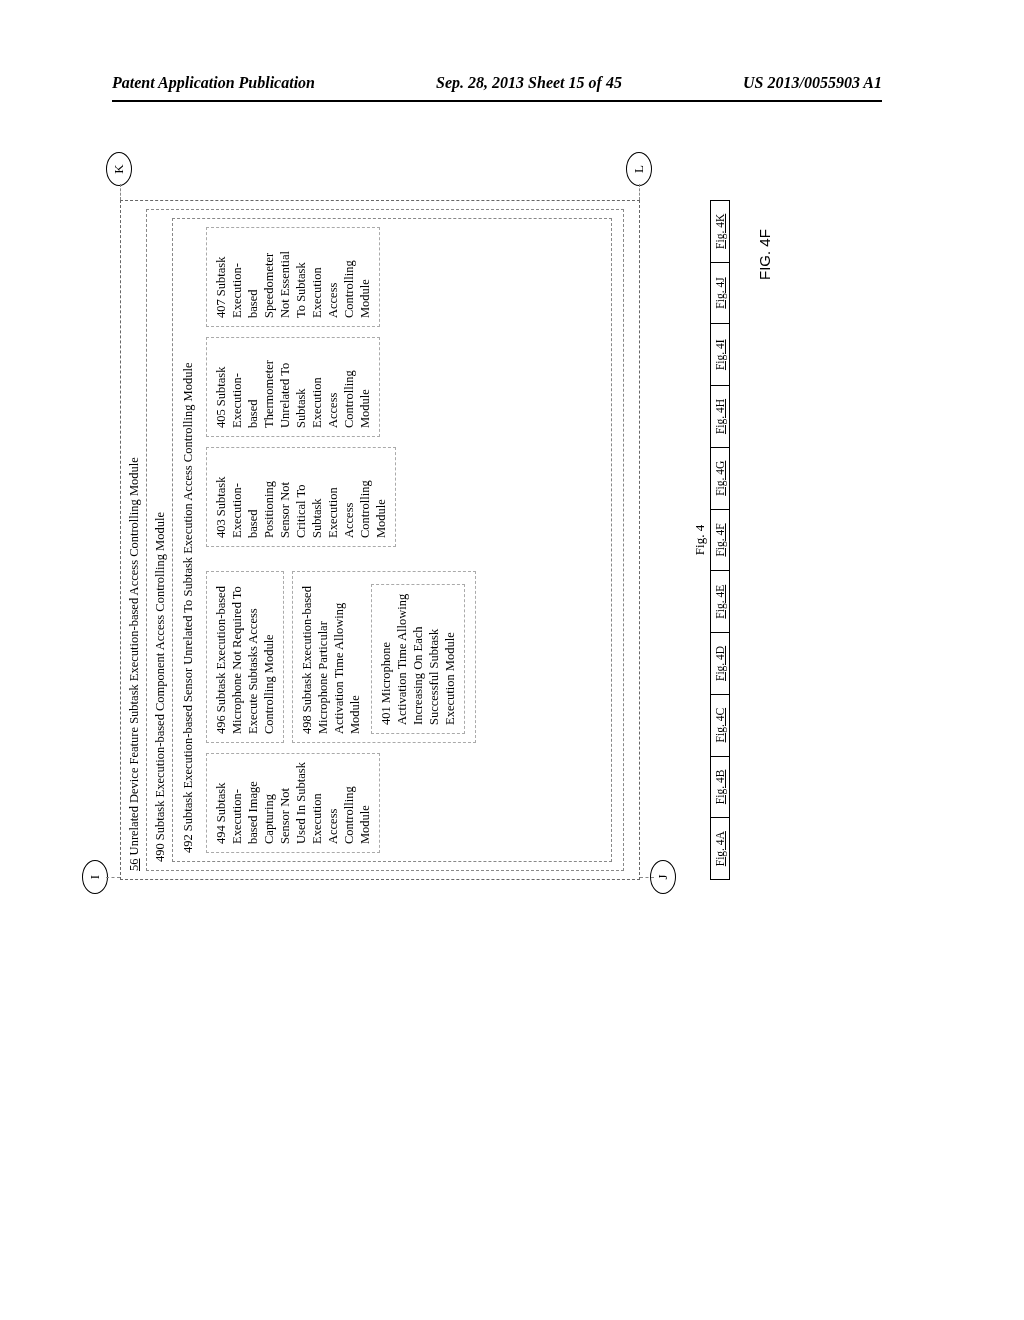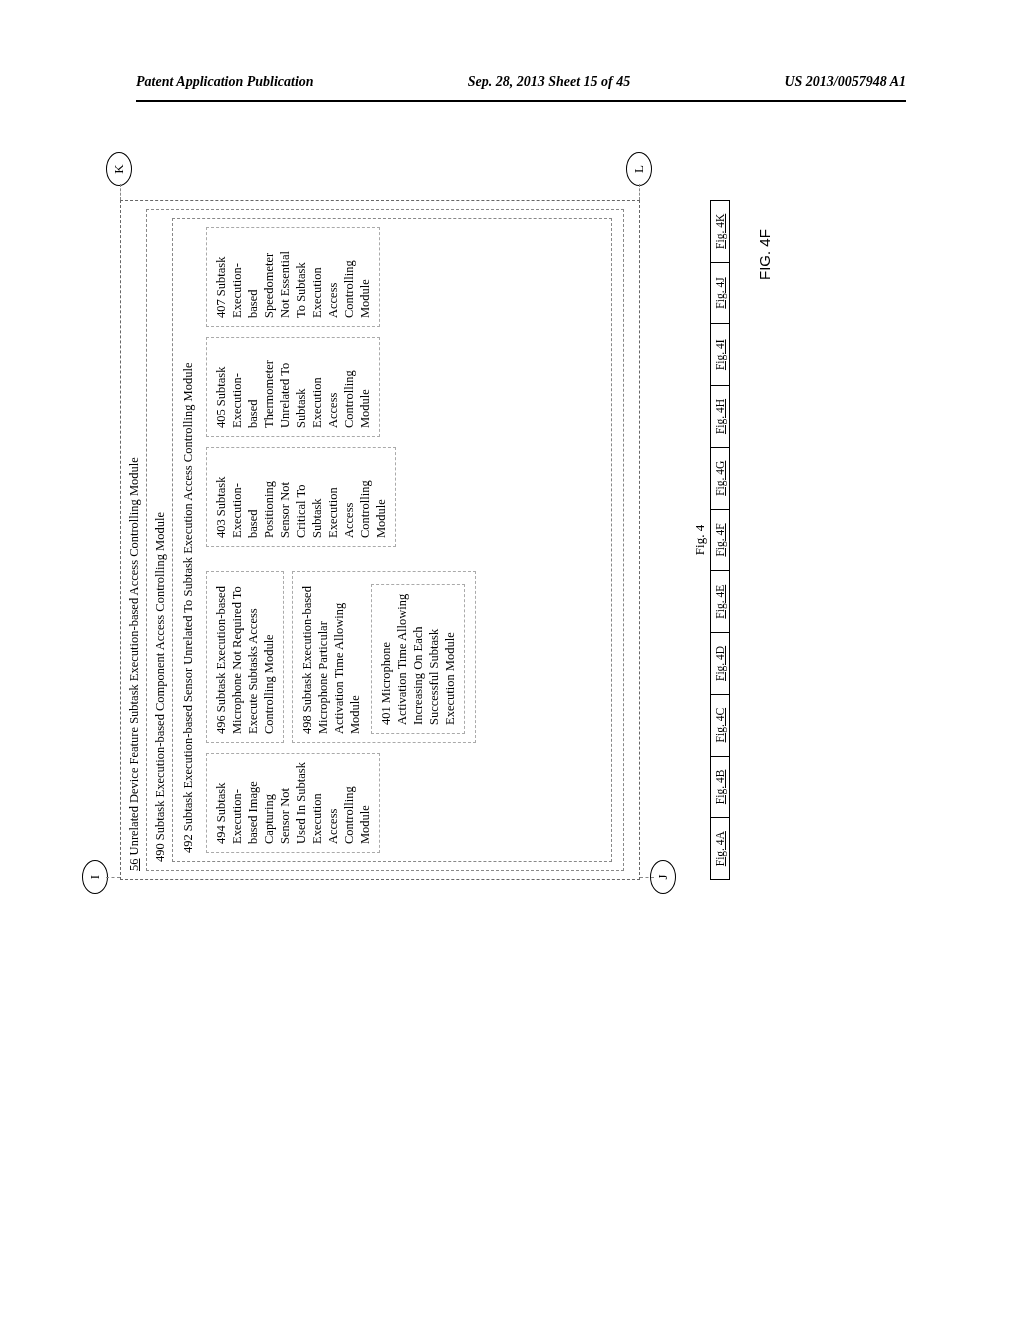--- a/index.html
+++ b/index.html
@@ -1,18 +1,18 @@
 <!DOCTYPE html>
 <html><head>
 <meta charset="utf-8">
 <style>
   * { box-sizing: border-box; margin: 0; padding: 0; }
   html, body { width: 1024px; height: 1320px; background: #fff; font-family: "Times New Roman", serif; color: #000; }
   .page { position: relative; width: 1024px; height: 1320px; }
-  .header { position: absolute; top: 74px; left: 112px; width: 770px; display: flex; justify-content: space-between; font-size: 14px; font-weight: bold; font-style: italic; font-family: "Times New Roman", serif; margin-left: 24px; }
+  .header { position: absolute; top: 74px; left: 112px; width: 770px; display: flex; justify-content: space-between; font-size: 16px; font-weight: bold; font-style: italic; font-family: "Times New Roman", serif; }
   .header .rule { position: absolute; top: 26px; left: 0; width: 770px; border-top: 2px solid #000; }
 
   
   .diagram-area { position: absolute; left: 120px; top: 880px; width: 700px; height: 740px; transform: rotate(-90deg); transform-origin: top left; }
 
   .outer {
     border: 1px dashed #666;
     position: relative;
     width: 680px;
     height: 520px;
@@ -62,21 +62,21 @@
 
 </style>
 </head>
 <body>
 
 <div class="page">
 
   <div class="header">
     <span>Patent Application Publication</span>
     <span>Sep. 28, 2013  Sheet 15 of 45</span>
-    <span>US 2013/0057948 A1</span>
+    <span>US 2013/0055903 A1</span>
     <div class="rule"></div>
   </div>
 
   <div class="diagram-area">
 
     <div class="bubble" style="left:-14px; top:-38px;">
         <span>I</span>
       </div>
     <div class="dash-v" style="left:2px; top:-14px; height:14px;"></div>
 

